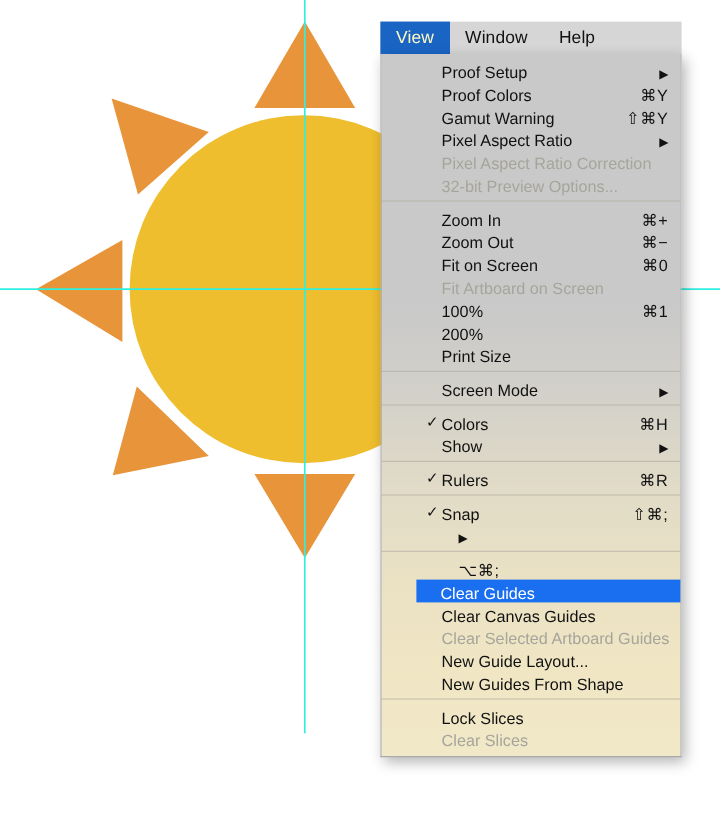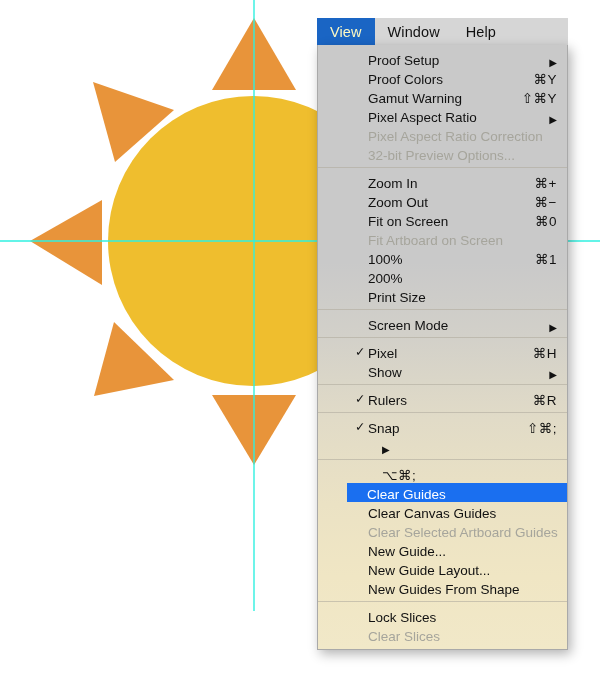--- a/index.html
+++ b/index.html
@@ -174,21 +174,21 @@
         <span class="lbl">Print Size</span>
       </div>
       <div class="sep"></div>
       <div class="mi">
         <span class="lbl">Screen Mode</span>
         <span class="arrow">▶</span>
       </div>
       <div class="sep"></div>
       <div class="mi">
         <span class="check">✓</span>
-        <span class="lbl">Pixel</span>
+        <span class="lbl">Colors</span>
         <span class="sc">⌘H</span>
       </div>
       <div class="mi">
         <span class="lbl">Show</span>
         <span class="arrow">▶</span>
       </div>
       <div class="sep"></div>
       <div class="mi">
         <span class="check">✓</span>
         <span class="lbl">Rulers</span>
@@ -210,23 +210,20 @@
       <div class="mi selected">
         <span class="lbl">Clear Guides</span>
       </div>
       <div class="mi">
         <span class="lbl">Clear Canvas Guides</span>
       </div>
       <div class="mi disabled">
         <span class="lbl">Clear Selected Artboard Guides</span>
       </div>
       <div class="mi">
-        <span class="lbl">New Guide...</span>
-      </div>
-      <div class="mi">
         <span class="lbl">New Guide Layout...</span>
       </div>
       <div class="mi">
         <span class="lbl">New Guides From Shape</span>
       </div>
       <div class="sep"></div>
       <div class="mi">
         <span class="lbl">Lock Slices</span>
       </div>
       <div class="mi disabled">

